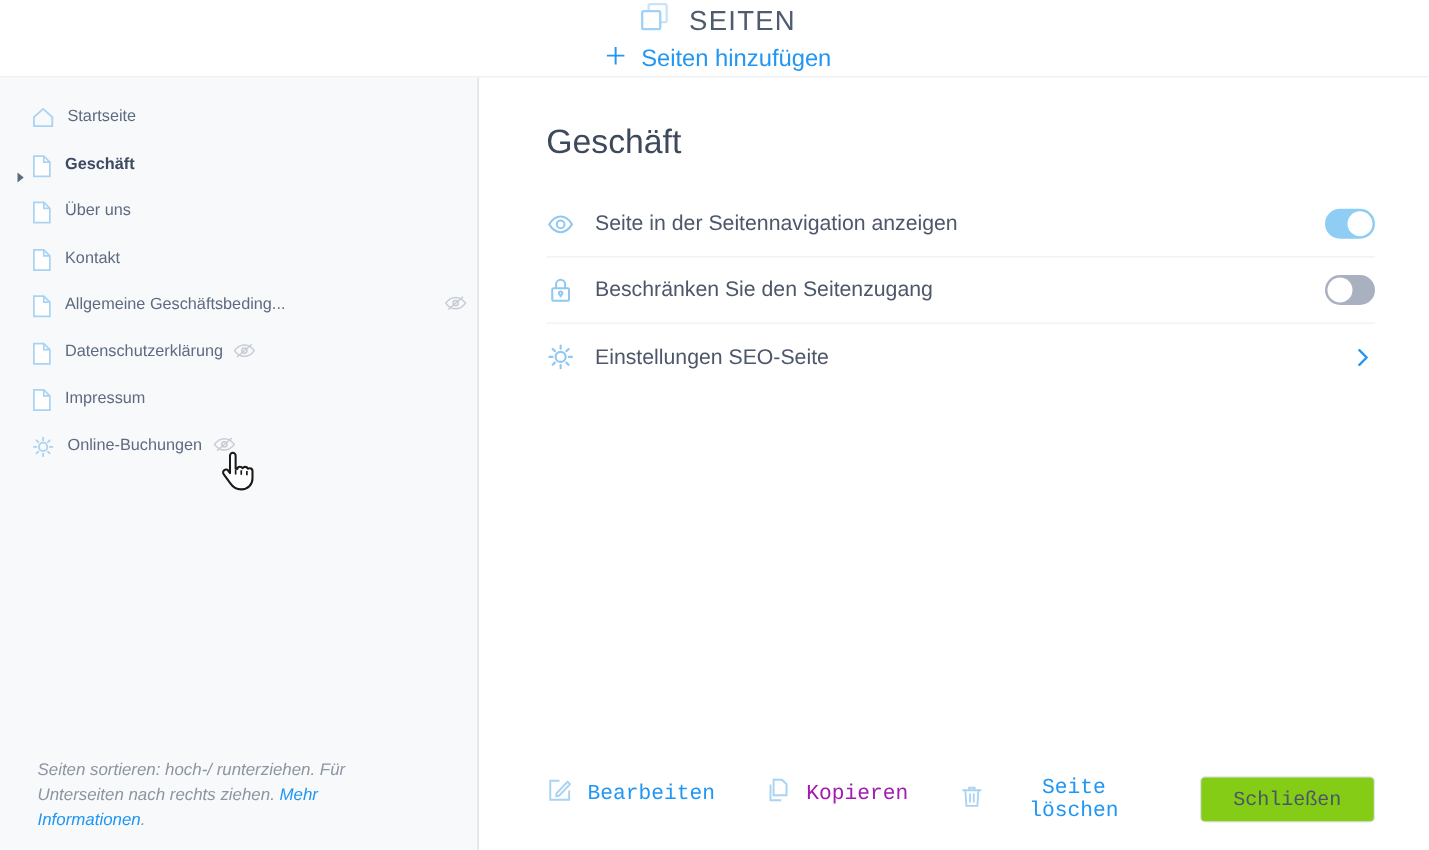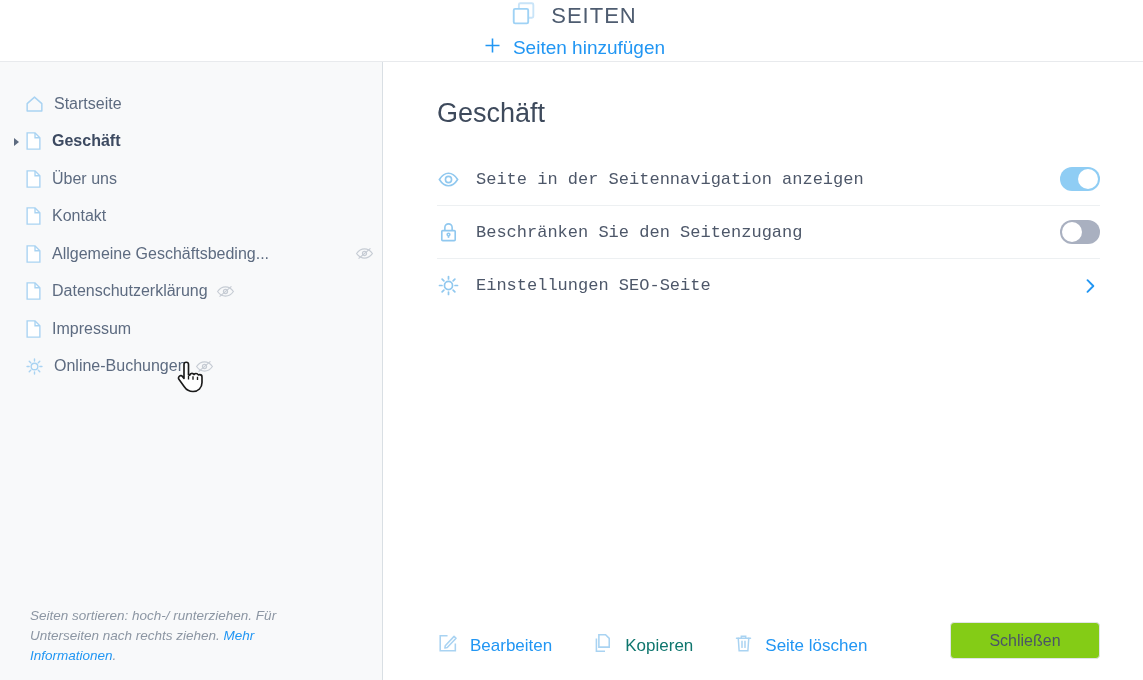--- a/index.html
+++ b/index.html
@@ -28,22 +28,22 @@
   .layout { display:flex; height:618px; }
 
   
   .sidebar {
     width:383px; flex:0 0 383px; background:#f8f9fa;
     border-right:1px solid #d9dfe4; display:flex; flex-direction:column;
     position:relative;
   }
   .nav { padding-top:23px; }
   .nav-item {
-    display:flex; align-items:center; height:37.5px; padding-left:25px;
-    padding-right:6px; font-size:16px; color:#5d6b80; cursor:pointer; position:relative;
+    display:flex; height:37.5px; padding-left:25px;
+    padding-right:6px; font-size:13px; color:#5d6b80; cursor:pointer; position:relative;
   }
   .nav-item .tri { position:absolute; left:13px; top:14px; line-height:0; }
   .nav-item .ico { display:inline-flex; margin-right:10px; line-height:0; flex:0 0 auto; }
   .nav-item .label { white-space:nowrap; }
   .nav-item.selected .label { font-weight:bold; color:#3d4a61; }
   .eye-h { display:inline-flex; margin-left:8px; line-height:0; }
   .eye-h.far-right { margin-left:auto; margin-right:2px; }
 
   .hint {
     margin-top:auto; padding:0 40px 14px 30px; font-style:italic;
@@ -54,39 +54,39 @@
   
   .main { flex:1; display:flex; flex-direction:column; padding:0 43px 0 54px; background:#fff; }
   .page-title { margin-top:36px; font-size:27px; font-weight:500; color:#3e4a5c; }
   .settings { margin-top:24px; }
   .setting-row {
     display:flex; align-items:center; height:53px;
     border-bottom:1px solid #edf0f2; font-size:17px; color:#4d5769;
   }
   .setting-row.no-border { border-bottom:none; }
   .setting-row .ico { display:inline-flex; margin-right:16px; line-height:0; }
-  .setting-row .label { flex:1;font-family:Liberation Mono, monospace; }
+  .setting-row .label { flex:1; }
   .setting-row.clickable { cursor:pointer; }
 
   .toggle { width:40px; height:24px; border-radius:12px; position:relative; cursor:pointer; flex:0 0 auto; }
   .toggle.on  { background:#8fcdf4; }
   .toggle.off { background:#a9b0c0; }
   .toggle .knob { width:20px; height:20px; border-radius:50%; background:#fff; position:absolute; top:2px; }
   .toggle.on  .knob { right:2px; }
   .toggle.off .knob { left:2px; }
   .chev { display:inline-flex; line-height:0; }
 
   
-  .footer-actions { margin-top:auto; margin-bottom:21px; display:flex; align-items:flex-end; }
+  .footer-actions { margin-top:auto; margin-bottom:21px; display:flex; align-items:flex-start;font-family:Liberation Mono, monospace; }
   .action {
     display:flex; align-items:center; gap:11px; background:none; border:none;
     padding:0; margin-right:40px; color:#2196f3; font-size:17px;
     font-family:inherit; cursor:pointer;
   }
-  .action.muted { color:#0f766e; }
+  .action.muted { color:#a21caf; }
   .close-btn {
     margin-left:auto; width:150px; height:37px; background:#84cc16;
     border:1px solid #e0e4e8; border-radius:4px; color:#4a5568;
     font-size:16px; font-family:inherit; cursor:pointer;
   }
 
   
   .cursor-overlay { position:absolute; left:176px; top:360px; pointer-events:none; z-index:10; }
 </style>
 </head>

